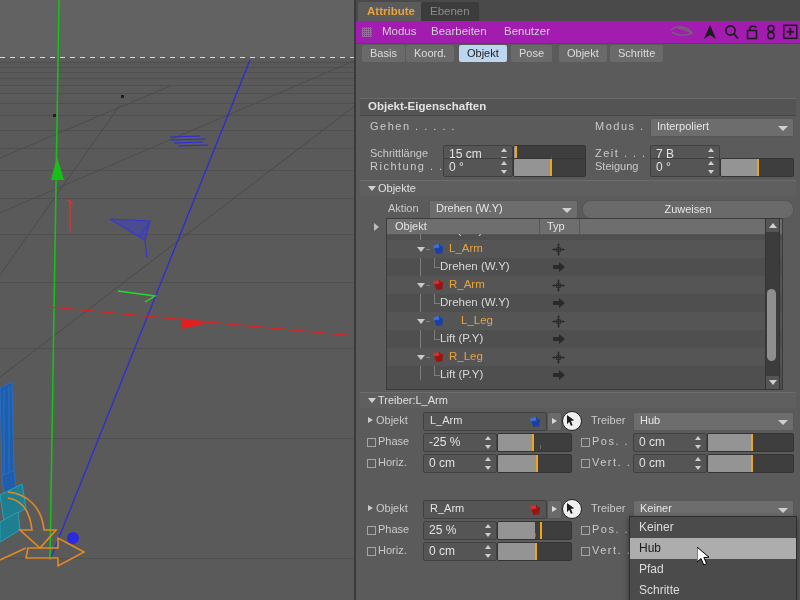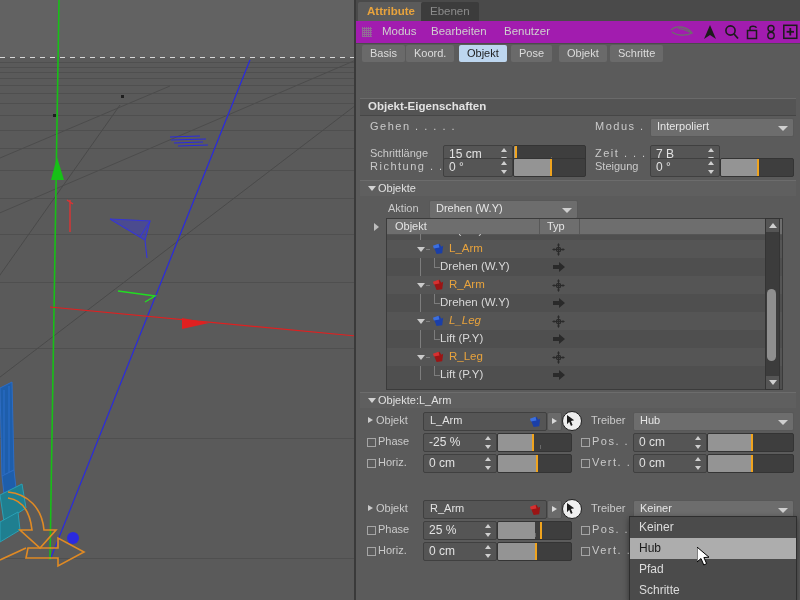--- a/index.html
+++ b/index.html
@@ -341,20 +341,21 @@
       <div class="tri"></div>
       <span class="lbl">Objekte</span>
     </div>
 
     <div class="row" style="top:199px;">
       <div class="lab" style="left:32px;top:3px;">Aktion</div>
       <div class="combo" style="left:73px;top:1px;width:147px;">
         <div class="txt">Drehen (W.Y)</div>
         <div class="arw"></div>
       </div>
+      <div class="btn" style="left:226px;top:1px;width:210px;">Zuweisen</div>
     </div>
 
     <div class="treebox" style="left:30px;top:218px;width:395px;height:170px;">
       <div class="thead">
         <div class="c" style="left:8px;">Objekt</div>
         <div class="sep" style="left:152px;"></div>
         <div class="c" style="left:160px;">Typ</div>
         <div class="sep" style="left:192px;"></div>
       </div>
 
@@ -414,21 +415,21 @@
         </svg>
       </div>
 
       <div class="trow alt" style="top:93px;">
         <div class="dtri" style="left:30px;top:7px;"></div>
         <div class="dash" style="left:39px;top:9px;"></div>
         <svg class="figico" style="left:45px;top:2px;" viewBox="0 0 14 14">
           <path d="M2,5 L8,2 L10,5 L12,4 L11,12 L5,13 L3,8 Z" fill="#1b3fa8"></path>
           <path d="M1,4 L7,2 L8,6 L2,7 Z" fill="#3b6fe0"></path>
         </svg>
-        <div class="nm obj" style="left:62px;font-style:italic;">L_Leg</div>
+        <div class="nm obj" style="left:74px;">L_Leg</div>
         <svg class="moveico" style="left:165px;top:3px;" viewBox="0 0 13 13">
           <path d="M6.5,0 L8,2.5 L5,2.5 Z M6.5,13 L8,10.5 L5,10.5 Z M0,6.5 L2.5,5 L2.5,8 Z M13,6.5 L10.5,5 L10.5,8 Z" fill="#2a2a2a"></path>
           <circle cx="6.5" cy="6.5" r="2.2" fill="none" stroke="#2a2a2a" stroke-width="1.3"></circle>
           <line x1="6.5" y1="2" x2="6.5" y2="11" stroke="#2a2a2a" stroke-width="1"></line>
           <line x1="2" y1="6.5" x2="11" y2="6.5" stroke="#2a2a2a" stroke-width="1"></line>
         </svg>
       </div>
 
       <div class="trow" style="top:111px;">
         <div class="vline" style="left:47px;top:0;height:9px;"></div>
@@ -473,21 +474,21 @@
         <i style="top:4px;border-bottom:5px solid #cfcfcf;"></i>
       </div>
       <div class="sthumb" style="top:70px;height:72px;"></div>
       <div class="sbtn" style="bottom:0;">
         <i style="top:4px;border-top:5px solid #cfcfcf;"></i>
       </div>
     </div>
 
     <div class="groupBar" style="position:absolute;left:4px;top:392px;width:436px;">
       <div class="tri"></div>
-      <span class="lbl">Objekte:L_Arm</span>
+      <span class="lbl">Treiber:L_Arm</span>
     </div>
 
     <div class="row" style="top:411px;">
       <div style="position:absolute;left:12px;top:6px;width:0;height:0;
            border-top:3.5px solid transparent;border-bottom:3.5px solid transparent;border-left:5px solid #cacaca;"></div>
       <div class="lab" style="left:20px;top:3px;">Objekt</div>
       <div class="linkf" style="left:67px;top:1px;width:122px;">
         <div class="v">L_Arm</div>
         <svg class="figico" viewBox="0 0 14 14">
           <path d="M2,5 L8,2 L10,5 L12,4 L11,12 L5,13 L3,8 Z" fill="#1b3fa8"></path>

